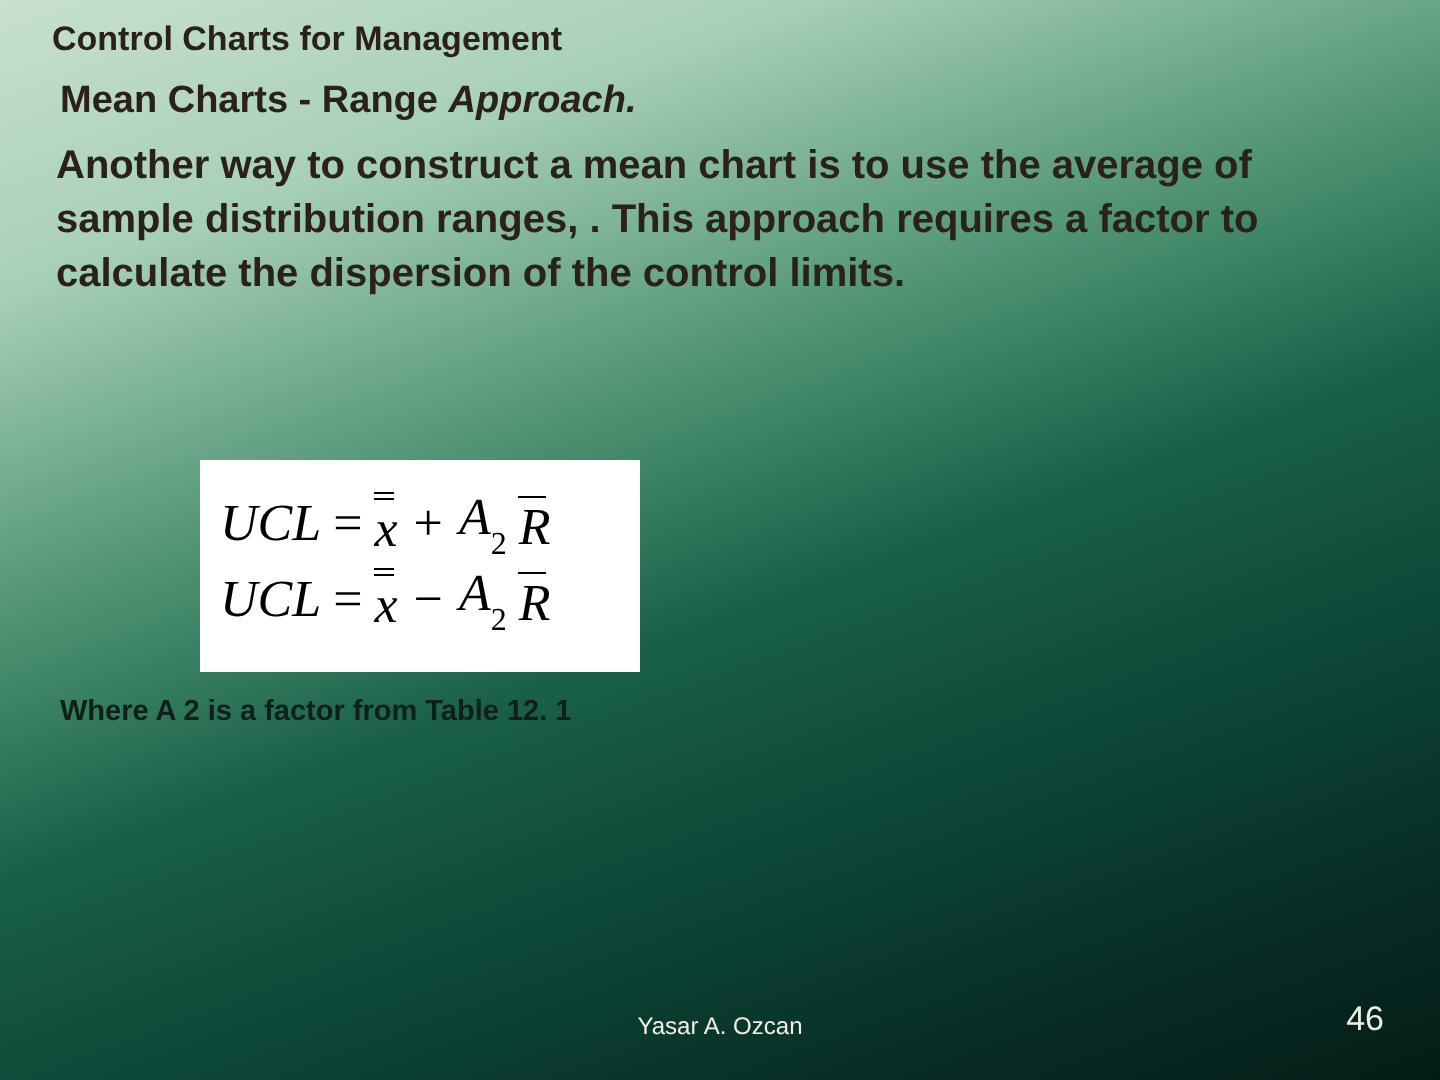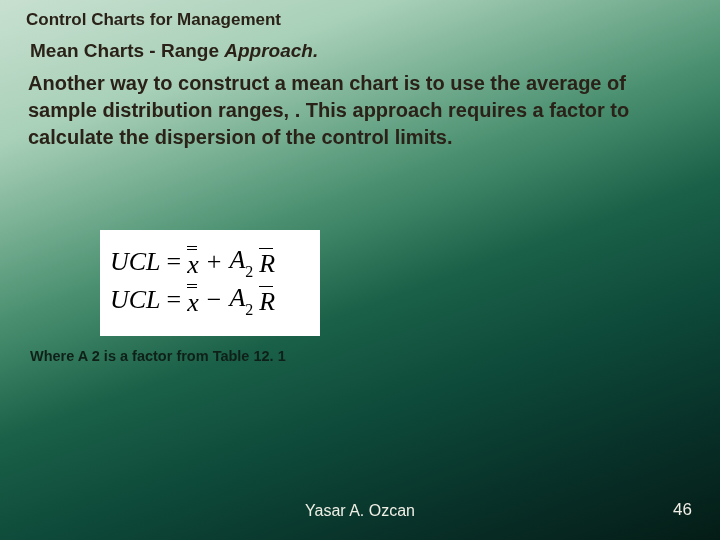--- a/index.html
+++ b/index.html
@@ -108,21 +108,21 @@
     font-size: 11px;
     line-height: 1.35;
     color: #f0efe6;
     max-width: 190px;
   }
   .footer-center {
     position: absolute;
     left: 50%;
     bottom: 20px;
     transform: translateX(-50%);
-    font-size: 16px;
+    font-size: 12px;
     color: #f0efe6;
   }
   .footer-right {
     position: absolute;
     right: 28px;
     bottom: 20px;
     font-size: 17px;
     color: #f0efe6;
   }
 </style>

